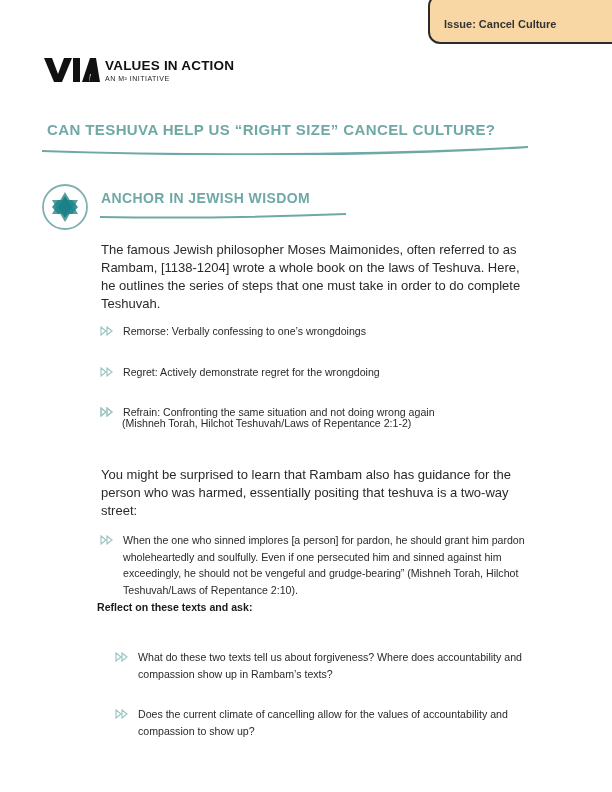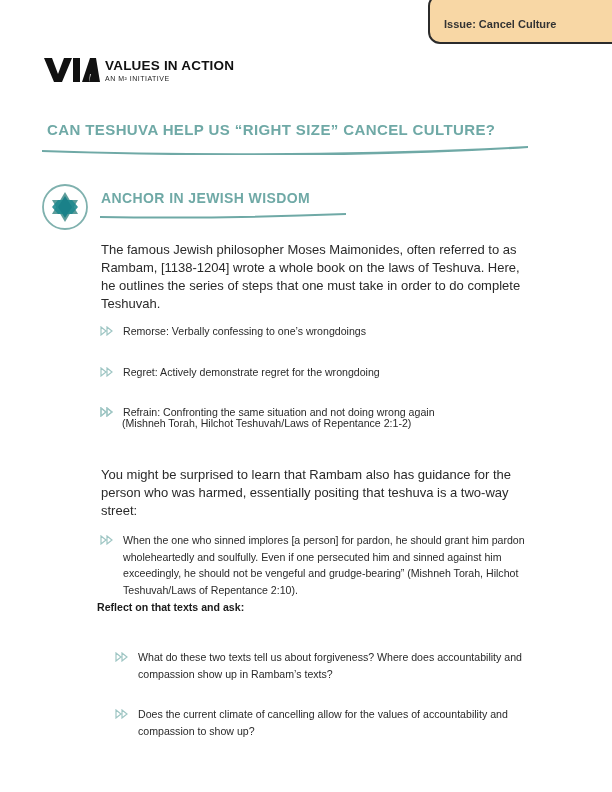--- a/index.html
+++ b/index.html
@@ -119,21 +119,21 @@
 
 <ul class="bullets b2">
   <li>
     <svg class="bullet-icon" viewBox="0 0 15 10">
         <path d="M1,1 L6,5 L1,9 Z M7,1 L12,5 L7,9 Z" fill="none" stroke="#9fc6c4" stroke-width="1.2"></path>
       </svg>
     <span>When the one who sinned implores [a person] for pardon, he should grant him pardon wholeheartedly and soulfully. Even if one persecuted him and sinned against him exceedingly, he should not be vengeful and grudge-bearing” (Mishneh Torah, Hilchot Teshuvah/Laws of Repentance 2:10).</span>
   </li>
 </ul>
 
-<p class="reflect-heading">Reflect on that texts and ask:</p>
+<p class="reflect-heading">Reflect on these texts and ask:</p>
 
 <ul class="bullets b3">
   <li>
     <svg class="bullet-icon" viewBox="0 0 15 10">
         <path d="M1,1 L6,5 L1,9 Z M7,1 L12,5 L7,9 Z" fill="none" stroke="#9fc6c4" stroke-width="1.2"></path>
       </svg>
     <span>What do these two texts tell us about forgiveness? Where does accountability and compassion show up in Rambam’s texts?</span>
   </li>
   <li>
     <svg class="bullet-icon" viewBox="0 0 15 10">

